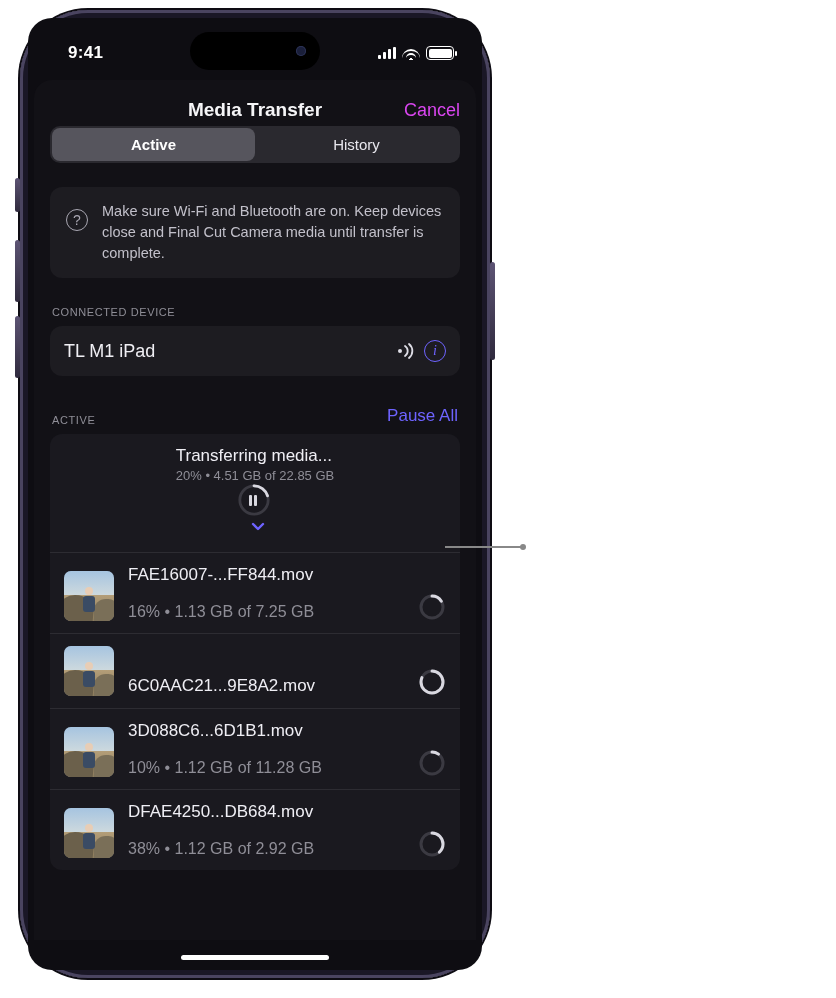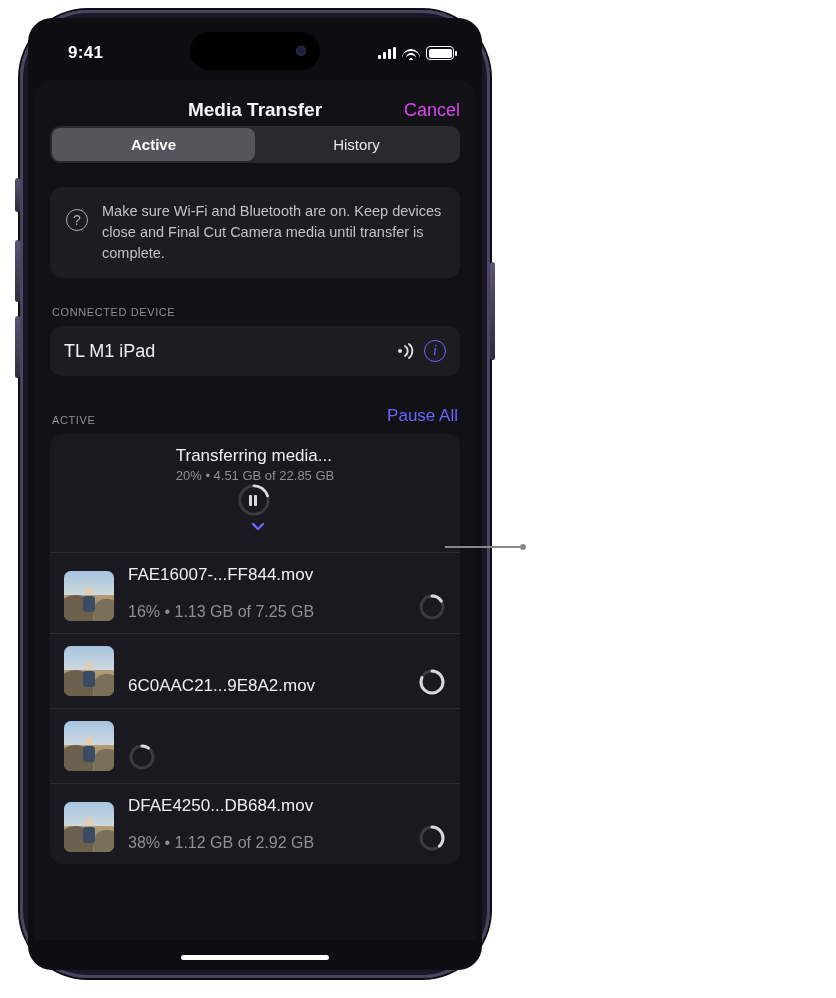--- a/index.html
+++ b/index.html
@@ -322,20 +322,24 @@
               <div class="file-row">
     <div class="thumb">
       <div class="sky"></div>
                   <div class="rock"></div>
                   <div class="rock2"></div>
       <div class="person">
                     <div class="head"></div>
                     <div class="body"></div>
                   </div>
     </div>
+    <div class="file-text">
+      <div class="name">3D088C6...6D1B1.mov</div>
+      <div class="sub">10% • 1.12 GB of 11.28 GB</div>
+    </div>
     <div class="file-ring">
       <svg viewBox="0 0 28 28">
         <circle cx="14" cy="14" r="11" stroke="#3b3a42" stroke-width="3" fill="none"></circle>
         <circle cx="14" cy="14" r="11" stroke="#d9d8e0" stroke-width="3" fill="none" stroke-dasharray="69.12" stroke-dashoffset="62.20" transform="rotate(-90 14 14)" stroke-linecap="round"></circle>
       </svg>
     </div>
               </div>
               <div class="file-row">
     <div class="thumb">
       <div class="sky"></div>

